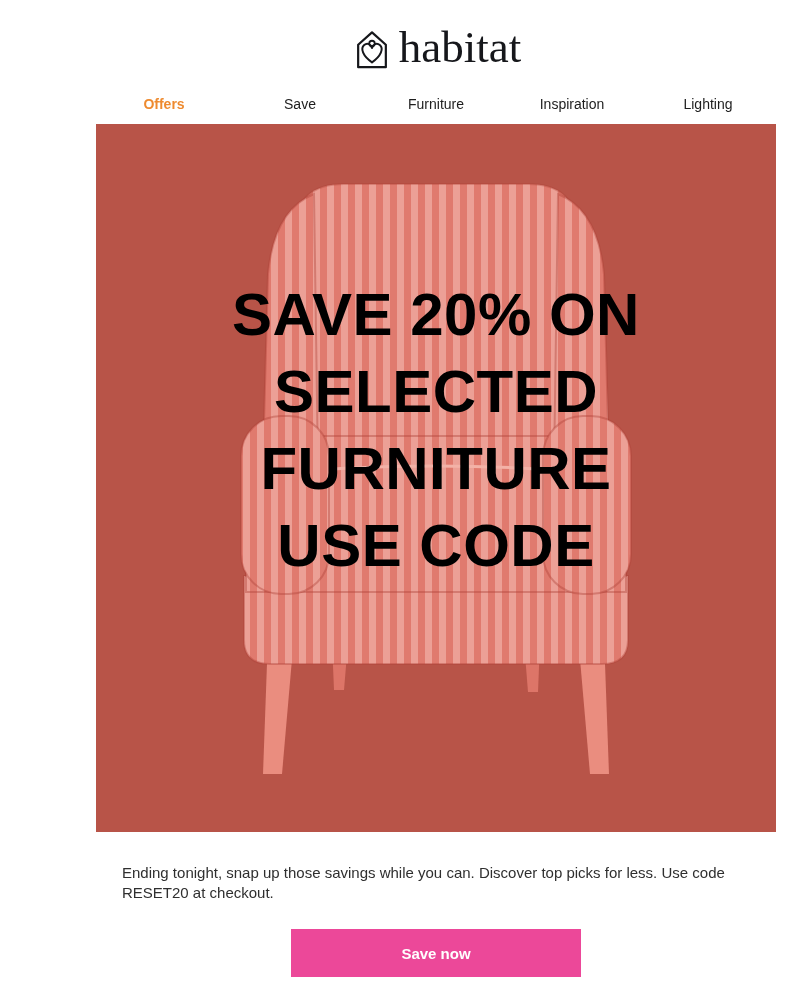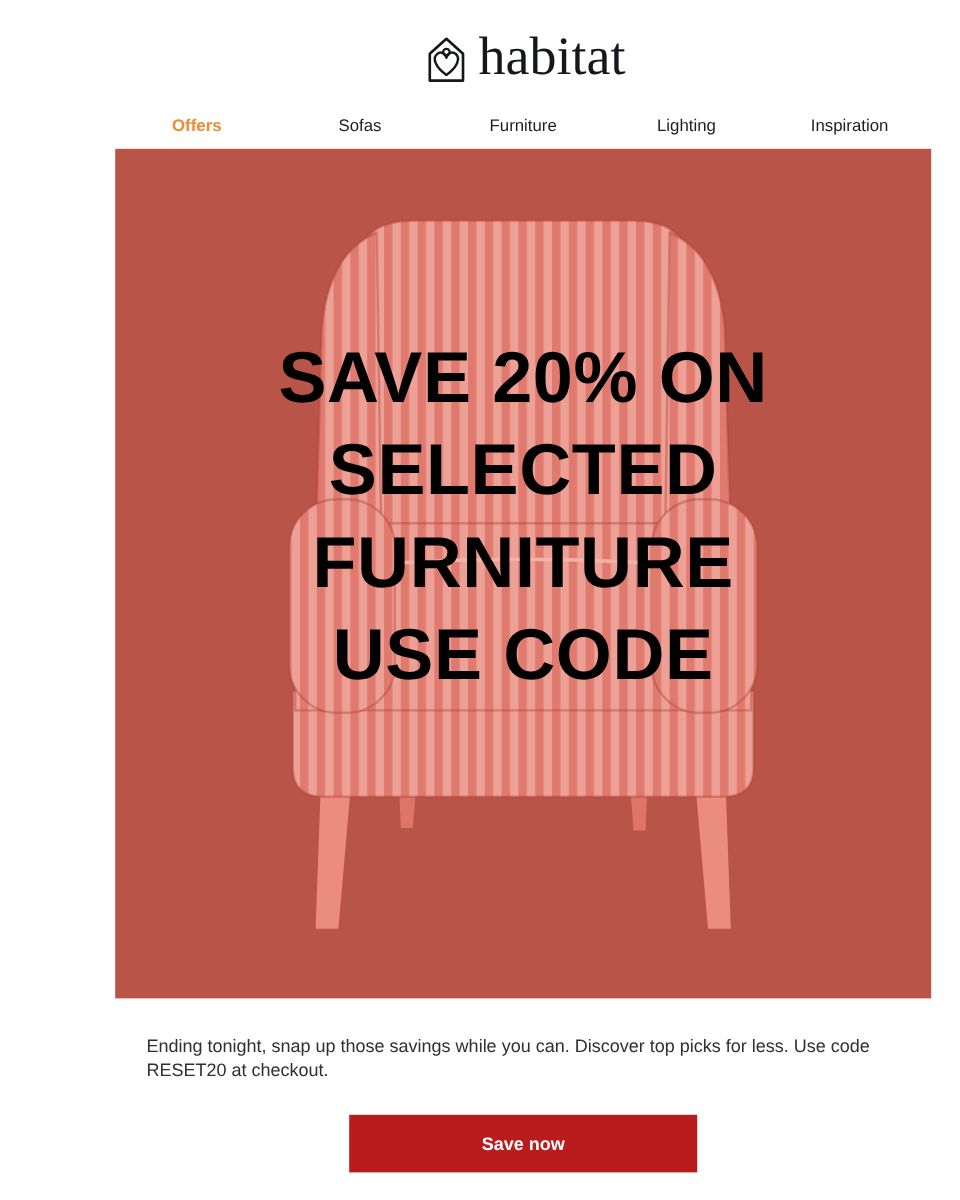--- a/index.html
+++ b/index.html
@@ -43,21 +43,21 @@
 
   
   .desc {
     width: 628px; margin: 31px auto 0; text-align: left;
     font-size: 15px; line-height: 19.5px; color: #2f2f2f;
   }
 
   
   .cta {
     display: block; width: 290px; height: 48px; margin: 27px auto 0;
-    background: #b91c1c; color: #ffffff; border: none;
+    background: #ec4899; color: #ffffff; border: none;
     font-family: "Liberation Sans", sans-serif;
     font-size: 15px; font-weight: bold; cursor: pointer;
   }
 </style>
 </head>
 <body>
 
 <div class="page">
 
   <div class="header">
@@ -69,24 +69,24 @@
                    C23,16 26.8,14 30.2,16.8 C34.5,20.5 31.5,28.5 22,35 Z" stroke="#16171b" stroke-width="2.1" stroke-linejoin="round" fill="none"></path>
           <circle cx="22" cy="15.2" r="2.9" stroke="#16171b" stroke-width="1.9" fill="none"></circle>
         </svg>
       </span>
       <span class="logo-text">habitat</span>
     </div>
   </div>
 
   <div class="nav">
     <div class="nav-item active">Offers</div>
-    <div class="nav-item">Sofas</div>
+    <div class="nav-item">Save</div>
     <div class="nav-item">Furniture</div>
+    <div class="nav-item">Inspiration</div>
     <div class="nav-item">Lighting</div>
-    <div class="nav-item">Inspiration</div>
   </div>
 
   <div class="hero">
     <svg width="680" height="708" viewBox="0 0 680 708">
       <defs>
         <pattern id="stripes" width="14" height="14" patternUnits="userSpaceOnUse">
           <rect width="14" height="14" fill="#eca096"></rect>
           <rect width="7" height="14" fill="#e07a6e"></rect>
         </pattern>
       </defs>

